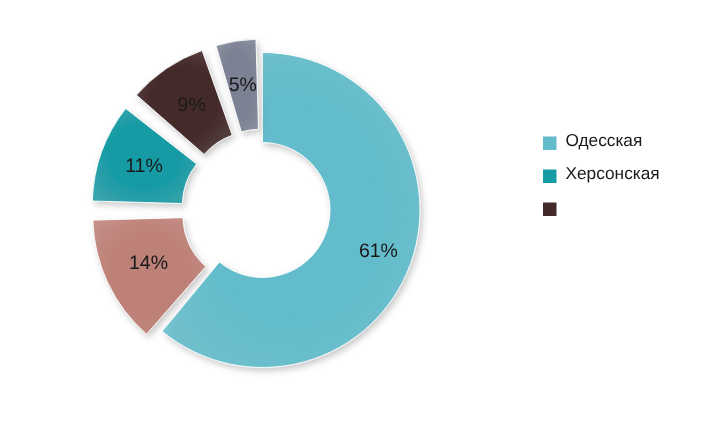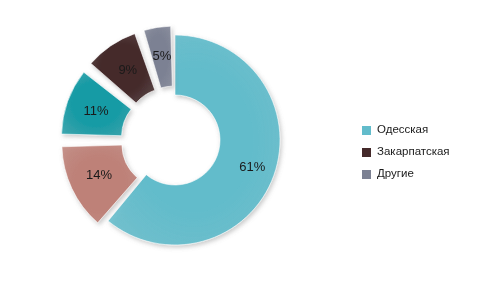--- a/index.html
+++ b/index.html
@@ -39,21 +39,20 @@
     fill: #1a1a1a;
     text-anchor: middle;
     dominant-baseline: middle;
     pointer-events: none;
   }
   #legend {
     position: absolute;
     left: 362px;
     top: 84px;
     width: 118px;
-    margin-top: 35px;
   }
   .legend-item {
     display: flex;
     align-items: center;
     height: 22px;
   }
   .legend-swatch {
     width: 9px;
     height: 9px;
     flex: 0 0 9px;
@@ -123,22 +122,21 @@
         <text x="161.9" y="57.0" class="slice-label">5%</text>
       </g>
   </svg>
 
   <div id="legend">
       <div class="legend-item">
         <span class="legend-swatch" style="background: rgb(98, 188, 203);"></span>
         <span class="legend-text">Одесская</span>
       </div>
       <div class="legend-item">
-        <span class="legend-swatch" style="background: rgb(68, 41, 42);"></span>
-        <span class="legend-text">Закарпатская</span>
+        <span class="legend-swatch" style="background: rgb(23, 155, 165);"></span>
+        <span class="legend-text">Херсонская</span>
       </div>
       <div class="legend-item">
-        <span class="legend-swatch" style="background: rgb(124, 129, 147);"></span>
-        <span class="legend-text">Другие</span>
+        <span class="legend-swatch" style="background: rgb(68, 41, 42);"></span>
       </div>
     </div>
 
 </div>
 
 </body></html>

